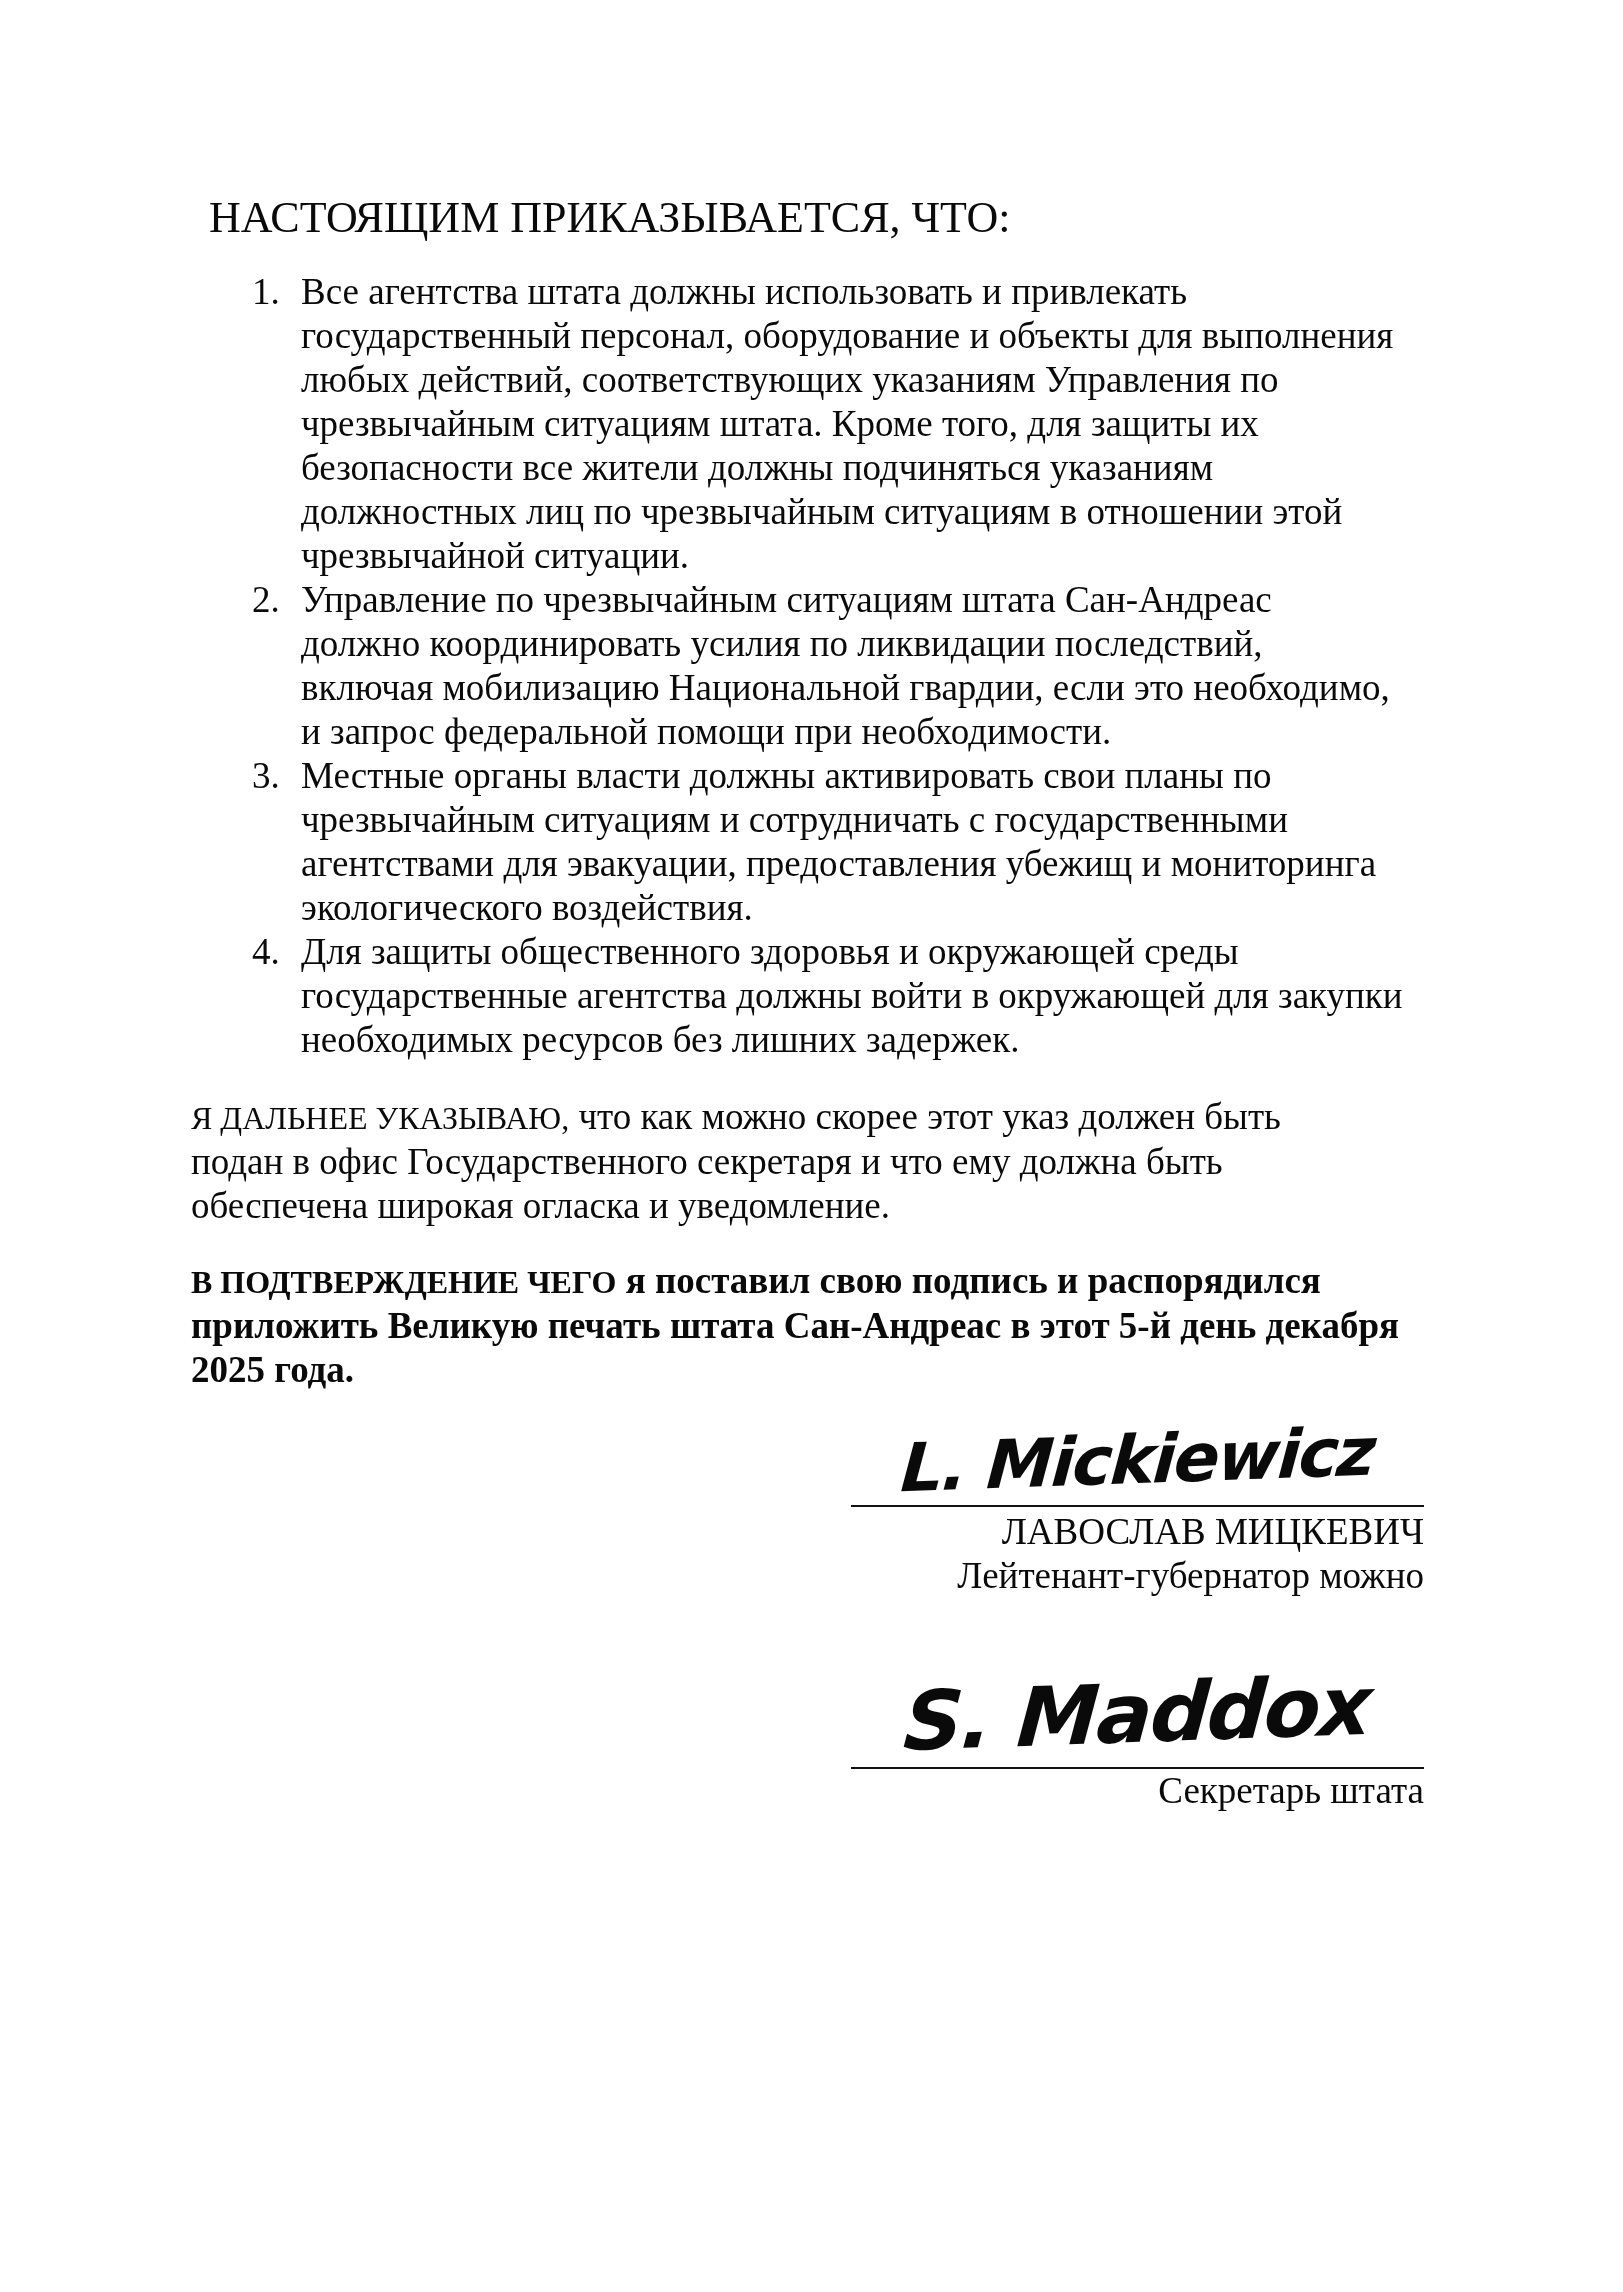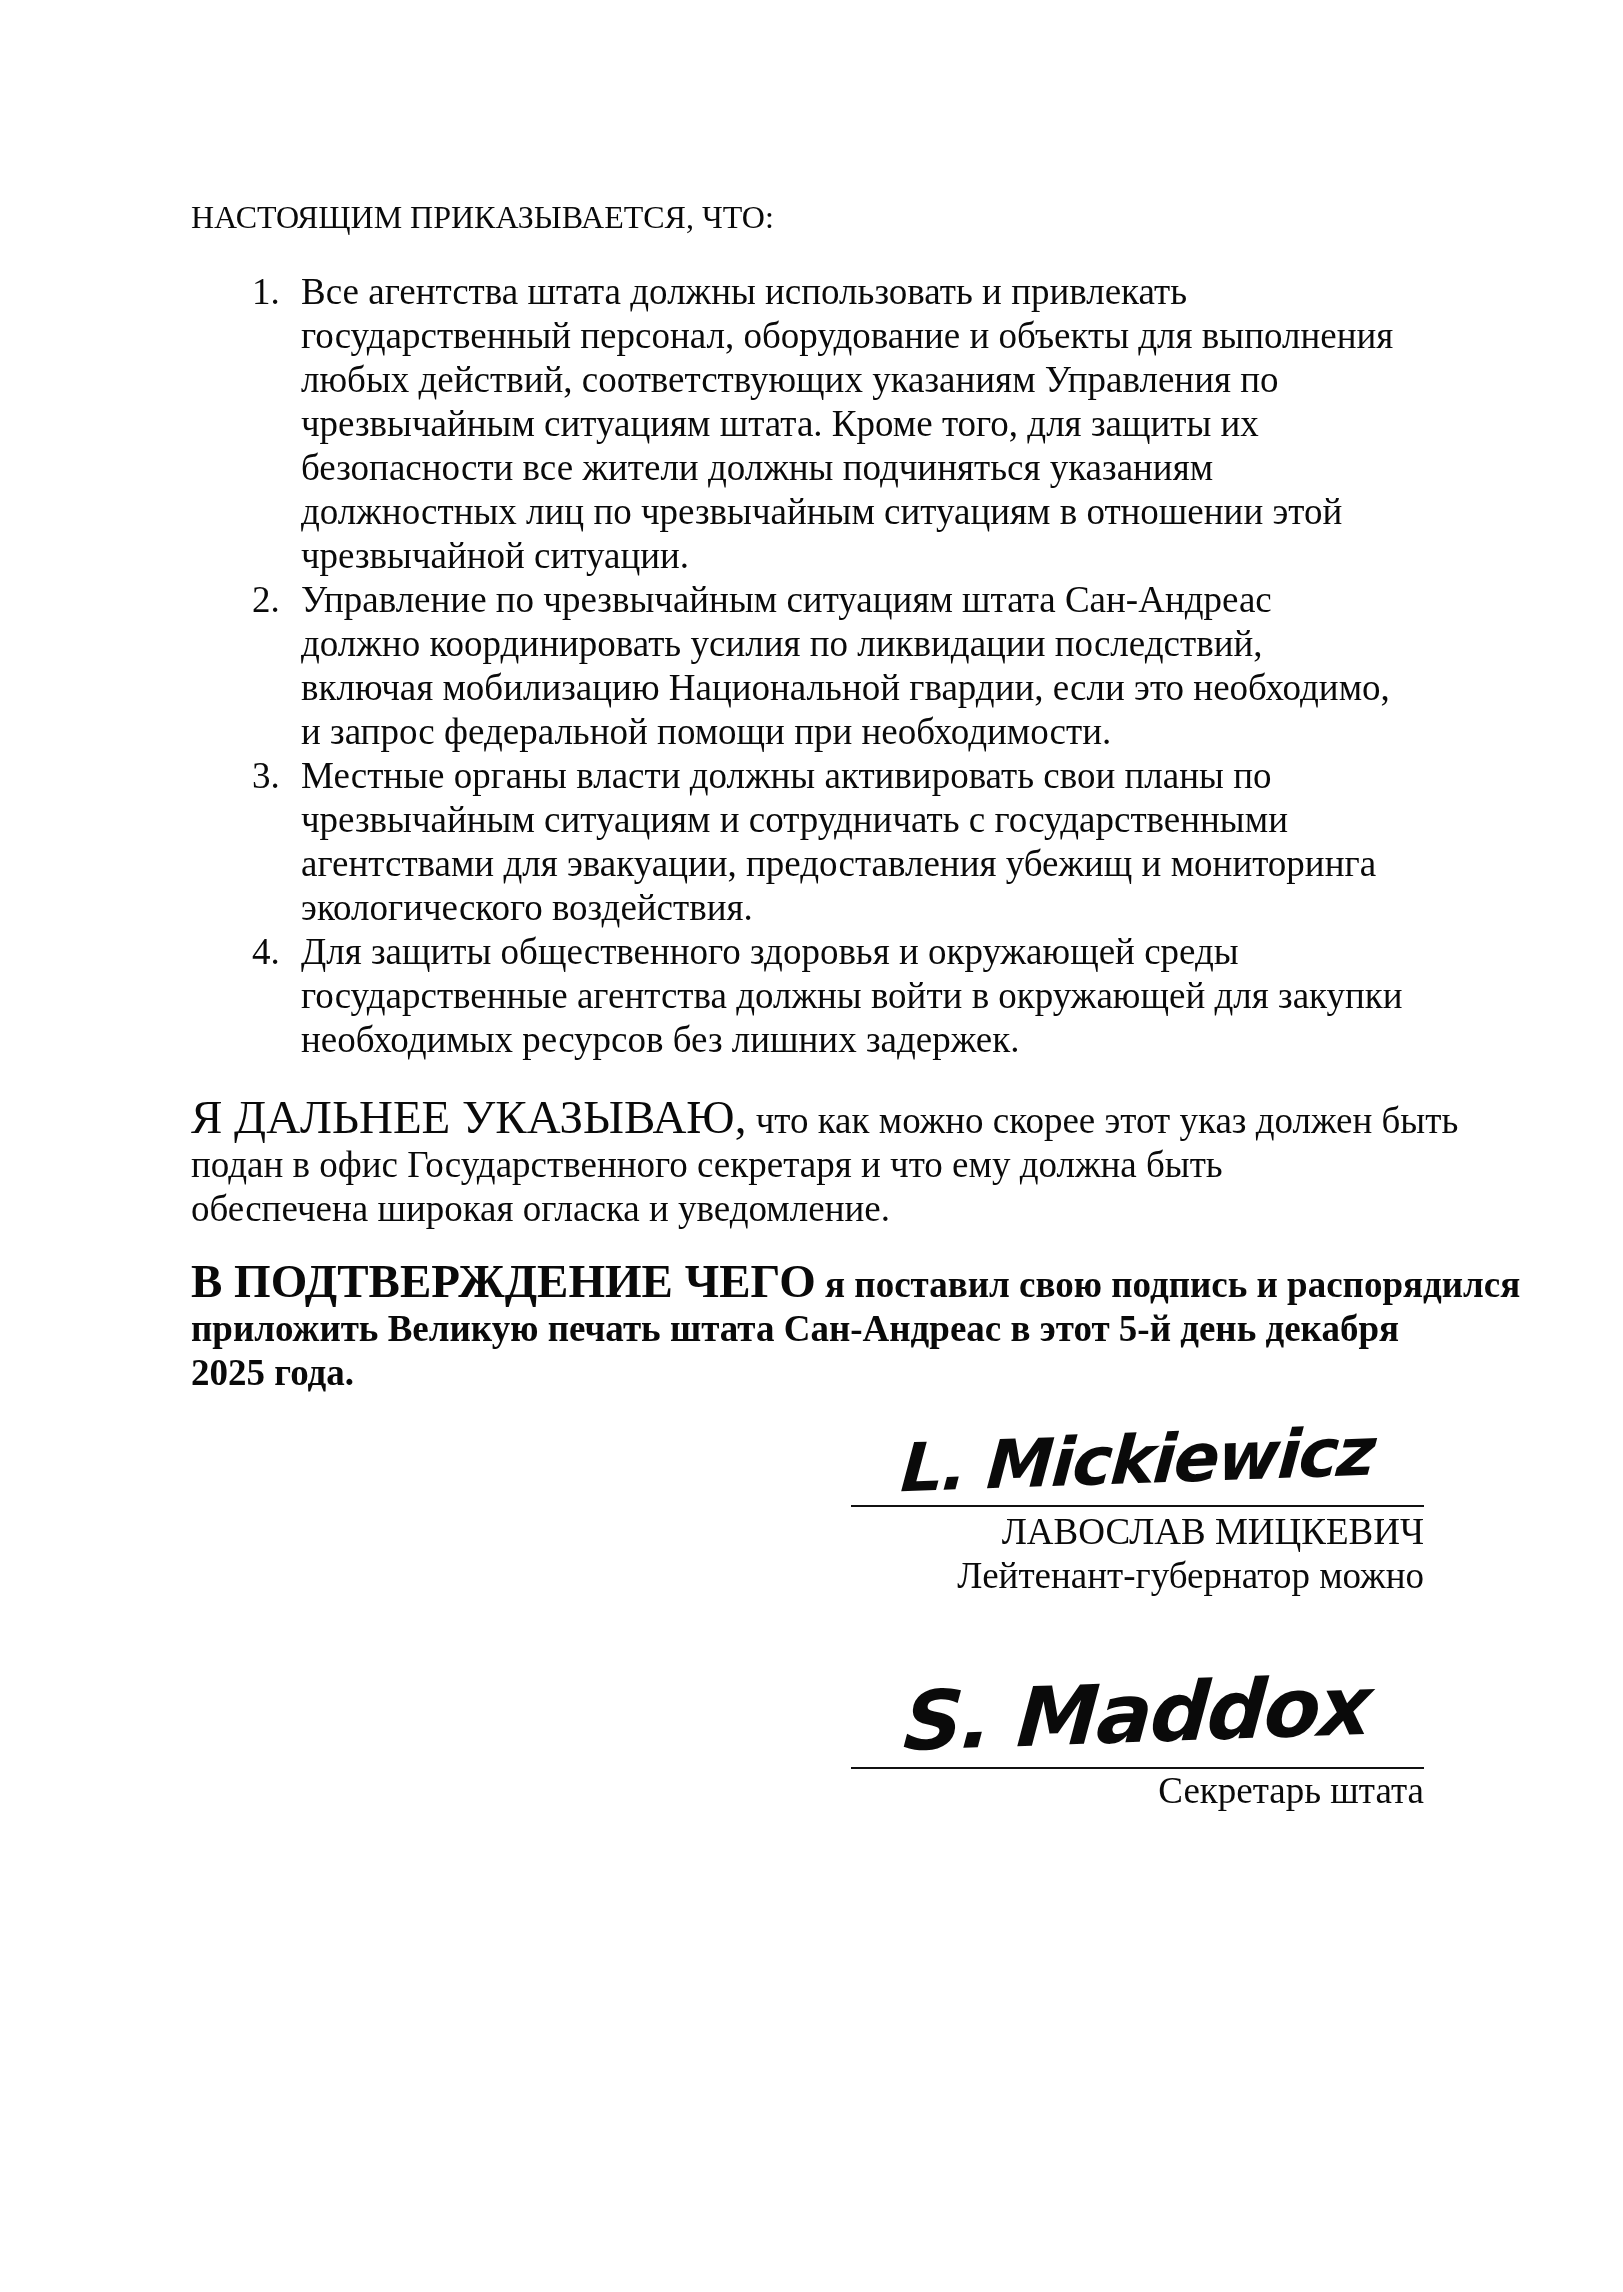--- a/index.html
+++ b/index.html
@@ -8,23 +8,23 @@
     width: 1623px;
     height: 2293px;
     background: #ffffff;
     color: #0a0a0a;
     font-family: "Liberation Serif", serif;
     overflow: hidden;
   }
 
   .heading {
     position: absolute;
-    left: 191px;
+    left: 209px;
     top: 192px;
-    font-size: 32px;
+    font-size: 44px;
     line-height: 51px;
     white-space: nowrap;
   }
 
   .order-list {
     position: absolute;
     left: 191px;
     top: 270px;
     width: 1304px;
     font-size: 37px;
@@ -43,21 +43,21 @@
 
   .decree-paragraph {
     position: absolute;
     left: 191px;
     width: 1333px;
     font-size: 37px;
     line-height: 44px;
   }
   .decree-paragraph.p1 { top: 1095px; }
   .decree-paragraph.p2 { top: 1259px; font-weight: bold; }
-  .lead-caps { font-size: 47px; }
+  .lead-caps { font-size: 32px; }
   .paragraph-rest { white-space: pre-line; }
 
   .signature-block {
     position: absolute;
     left: 851px;
     width: 573px;
     text-align: center;
   }
   .signature-block.sig1 { top: 1397px; }
   .signature-block.sig2 { top: 1659px; }

